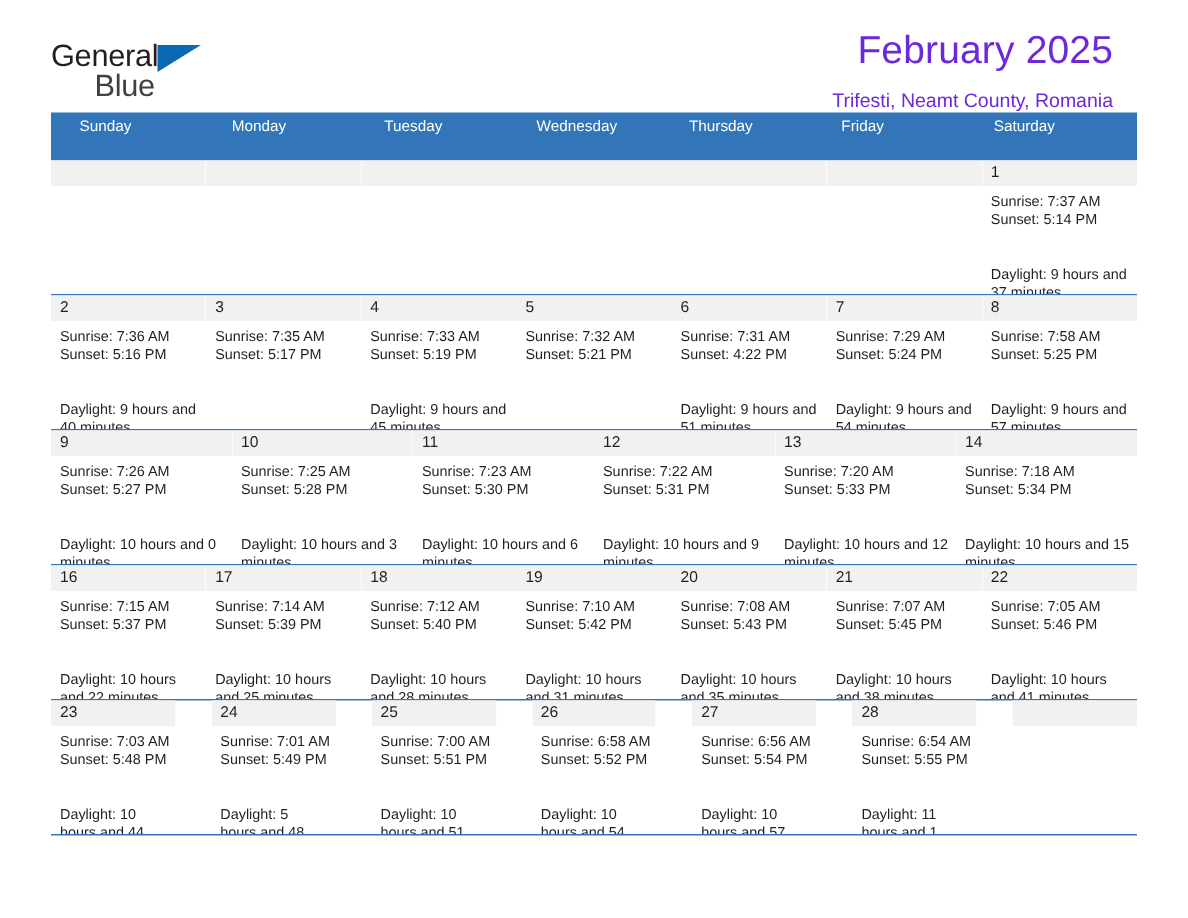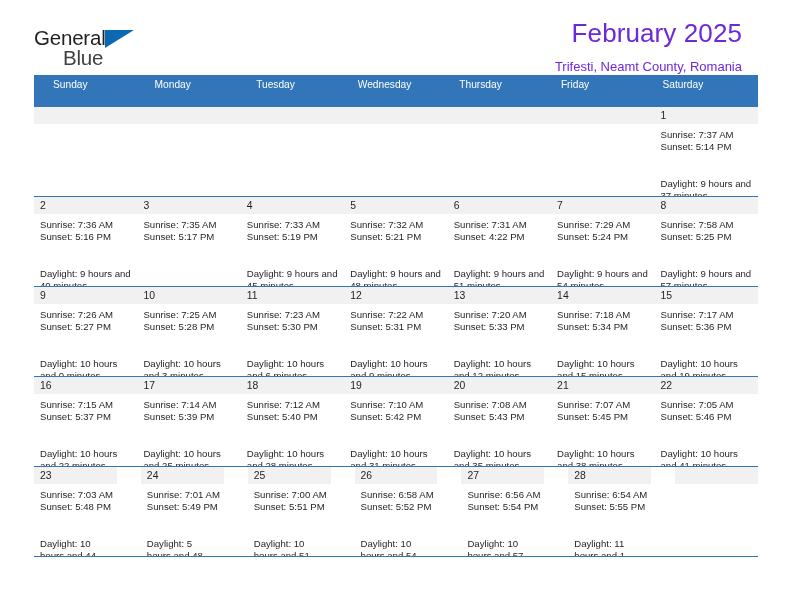--- a/index.html
+++ b/index.html
@@ -216,21 +216,20 @@
               <div>Sunrise: 7:33 AM</div>
               <div>Sunset: 5:19 PM</div>
               <div class="wrap">Daylight: 9 hours and 45 minutes.</div>
             </div>
           </div>
           <div class="day-cell">
             <div class="date-band">5</div>
             <div class="details">
               <div>Sunrise: 7:32 AM</div>
               <div>Sunset: 5:21 PM</div>
-              <div class="wrap">Daylight: 9 hours and 48 minutes.</div>
             </div>
           </div>
           <div class="day-cell">
             <div class="date-band">6</div>
             <div class="details">
               <div>Sunrise: 7:31 AM</div>
               <div>Sunset: 4:22 PM</div>
               <div class="wrap">Daylight: 9 hours and 51 minutes.</div>
             </div>
           </div>
@@ -293,28 +292,20 @@
             </div>
           </div>
           <div class="day-cell">
             <div class="date-band">14</div>
             <div class="details">
               <div>Sunrise: 7:18 AM</div>
               <div>Sunset: 5:34 PM</div>
               <div class="wrap">Daylight: 10 hours and 15 minutes.</div>
             </div>
           </div>
-          <div class="day-cell">
-            <div class="date-band">15</div>
-            <div class="details">
-              <div>Sunrise: 7:17 AM</div>
-              <div>Sunset: 5:36 PM</div>
-              <div class="wrap">Daylight: 10 hours and 19 minutes.</div>
-            </div>
-          </div>
         </div>
         <div class="week-row">
           <div class="day-cell">
             <div class="date-band">16</div>
             <div class="details">
               <div>Sunrise: 7:15 AM</div>
               <div>Sunset: 5:37 PM</div>
               <div class="wrap">Daylight: 10 hours and 22 minutes.</div>
             </div>
           </div>

